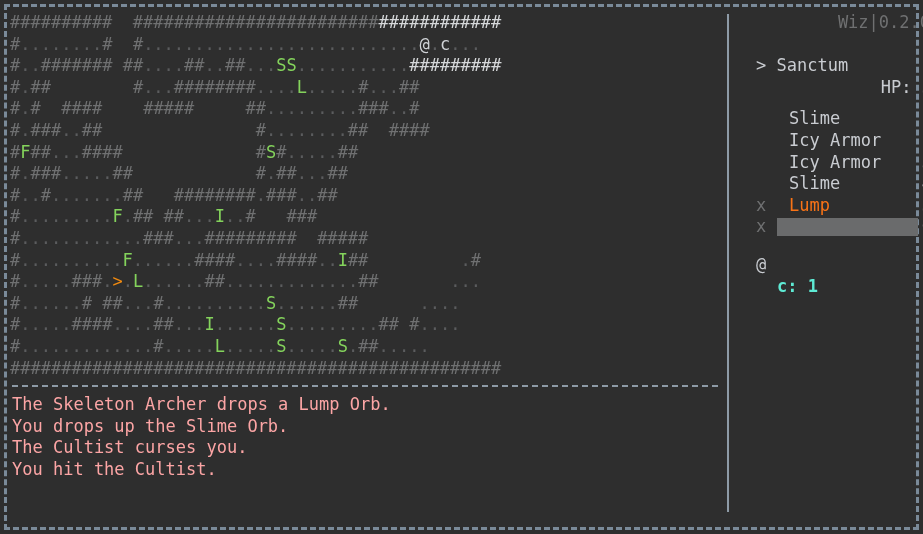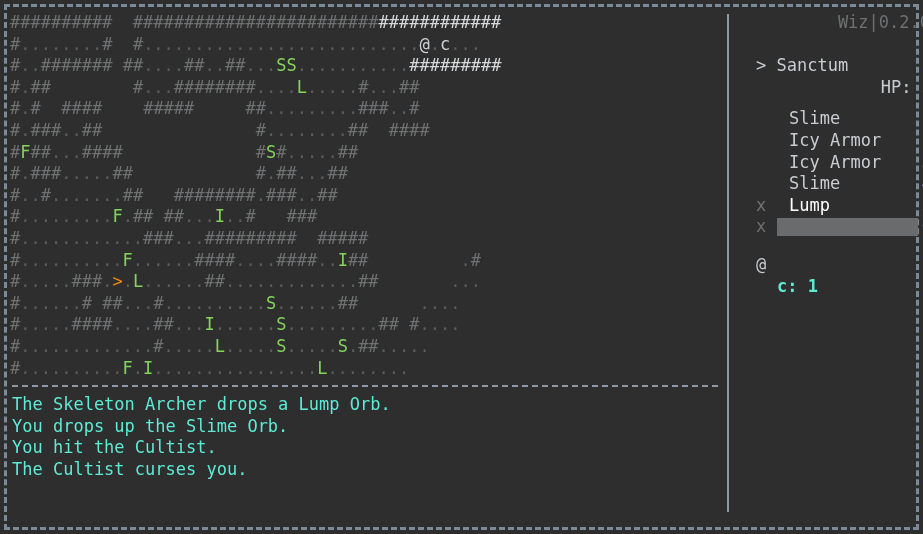--- a/index.html
+++ b/index.html
@@ -65,21 +65,21 @@
   
   #log-pane {
     position: absolute;
     left: 12px; top: 394px;
     width: 706px; height: 112px;
   }
   .log-line {
     display: block;
     font-size: 17px;
     line-height: 21.6px;
-    color: #5eead4;
+    color: #fca5a5;
     white-space: pre;
     font-family: "DejaVu Sans Mono", monospace;
   }
 
   
   #v-divider {
     position: absolute;
     left: 727px; top: 14px;
     width: 2px; height: 498px;
     background: #8d9aa6;
@@ -120,21 +120,21 @@
     width: 21px;
     color: #6f7071;
     flex: 0 0 21px;
   }
   .spell-name {
     flex: 1 1 auto;
     color: #c9ccd1;
     white-space: pre;
     margin-left: 12px;
   }
-  .spell-name.dim { color: #ffffff; }
+  .spell-name.dim { color: #f97316; }
   .spell-bar {
     flex: 1 1 auto;
     height: 18px;
     background: #6a6b6c;
     margin-right: 4px;
   }
   .spell-key {
     flex: 0 0 auto;
     color: #c9ccd1;
     text-align: right;
@@ -169,31 +169,30 @@
       <div class="map-row"><span class="c-wall">#</span><span class="c-green">F</span><span class="c-wall">##</span><span class="c-floor">...</span><span class="c-wall">####</span><span class="c-blank">             </span><span class="c-wall">#</span><span class="c-green">S</span><span class="c-wall">#</span><span class="c-floor">.....</span><span class="c-wall">##</span><span class="c-blank">              </span></div>
       <div class="map-row"><span class="c-wall">#</span><span class="c-floor">.</span><span class="c-wall">###</span><span class="c-floor">.....</span><span class="c-wall">##</span><span class="c-blank">            </span><span class="c-wall">#</span><span class="c-floor">.</span><span class="c-wall">##</span><span class="c-floor">...</span><span class="c-wall">##</span><span class="c-blank">               </span></div>
       <div class="map-row"><span class="c-wall">#</span><span class="c-floor">..</span><span class="c-wall">#</span><span class="c-floor">.......</span><span class="c-wall">##</span><span class="c-blank">   </span><span class="c-wall">########</span><span class="c-floor">.</span><span class="c-wall">###</span><span class="c-floor">..</span><span class="c-wall">##</span><span class="c-blank">                </span></div>
       <div class="map-row"><span class="c-wall">#</span><span class="c-floor">.........</span><span class="c-green">F</span><span class="c-floor">.</span><span class="c-wall">##</span><span class="c-blank"> </span><span class="c-wall">##</span><span class="c-floor">...</span><span class="c-green">I</span><span class="c-floor">..</span><span class="c-wall">#</span><span class="c-blank">   </span><span class="c-wall">###</span><span class="c-blank">                  </span></div>
       <div class="map-row"><span class="c-wall">#</span><span class="c-floor">............</span><span class="c-wall">###</span><span class="c-floor">...</span><span class="c-wall">#########</span><span class="c-blank">  </span><span class="c-wall">#####</span><span class="c-blank">             </span></div>
       <div class="map-row"><span class="c-wall">#</span><span class="c-floor">..........</span><span class="c-green">F</span><span class="c-floor">......</span><span class="c-wall">####</span><span class="c-floor">....</span><span class="c-wall">####</span><span class="c-floor">..</span><span class="c-green">I</span><span class="c-wall">##</span><span class="c-blank">         </span><span class="c-floor">.</span><span class="c-wall">#</span><span class="c-blank">  </span></div>
       <div class="map-row"><span class="c-wall">#</span><span class="c-floor">.....</span><span class="c-wall">###</span><span class="c-floor">.</span><span class="c-orange">&gt;</span><span class="c-floor">.</span><span class="c-green">L</span><span class="c-floor">......</span><span class="c-wall">##</span><span class="c-floor">.............</span><span class="c-wall">##</span><span class="c-blank">       </span><span class="c-floor">...</span><span class="c-blank">  </span></div>
       <div class="map-row"><span class="c-wall">#</span><span class="c-floor">......</span><span class="c-wall">#</span><span class="c-blank"> </span><span class="c-wall">##</span><span class="c-floor">...</span><span class="c-wall">#</span><span class="c-floor">..........</span><span class="c-green">S</span><span class="c-floor">......</span><span class="c-wall">##</span><span class="c-blank">      </span><span class="c-floor">....</span><span class="c-blank">    </span></div>
       <div class="map-row"><span class="c-wall">#</span><span class="c-floor">.....</span><span class="c-wall">####</span><span class="c-floor">....</span><span class="c-wall">##</span><span class="c-floor">...</span><span class="c-green">I</span><span class="c-floor">......</span><span class="c-green">S</span><span class="c-floor">.........</span><span class="c-wall">##</span><span class="c-blank"> </span><span class="c-wall">#</span><span class="c-floor">....</span><span class="c-blank">    </span></div>
       <div class="map-row"><span class="c-wall">#</span><span class="c-floor">.............</span><span class="c-wall">#</span><span class="c-floor">.....</span><span class="c-green">L</span><span class="c-floor">.....</span><span class="c-green">S</span><span class="c-floor">.....</span><span class="c-green">S</span><span class="c-floor">.</span><span class="c-wall">##</span><span class="c-floor">.....</span><span class="c-blank">       </span></div>
-      <div class="map-row"><span class="c-wall">#</span><span class="c-floor">..........</span><span class="c-green">F</span><span class="c-floor">.</span><span class="c-green">I</span><span class="c-floor">................</span><span class="c-green">L</span><span class="c-floor">........</span><span class="c-blank">         </span></div>
       <div class="map-row"><span class="c-wall">################################################</span></div>
     </div>
 
   <div id="log-sep"></div>
 
   <div id="log-pane">
       <span class="log-line">The Skeleton Archer drops a Lump Orb.</span>
       <span class="log-line">You drops up the Slime Orb.</span>
+      <span class="log-line">The Cultist curses you.</span>
       <span class="log-line">You hit the Cultist.</span>
-      <span class="log-line">The Cultist curses you.</span>
     </div>
 
   <div id="v-divider"></div>
 
   <div id="sidebar">
 
     <div class="side-line" id="version">Wiz|0.2.0</div>
 
     <div class="side-line" style="height:21.6px"></div>
 

